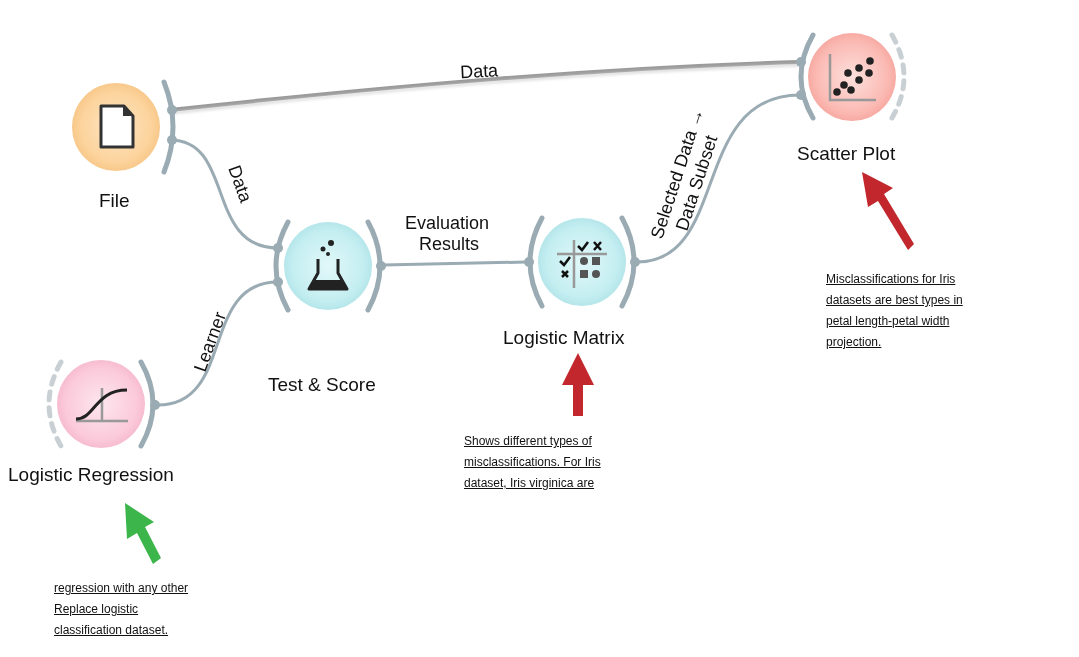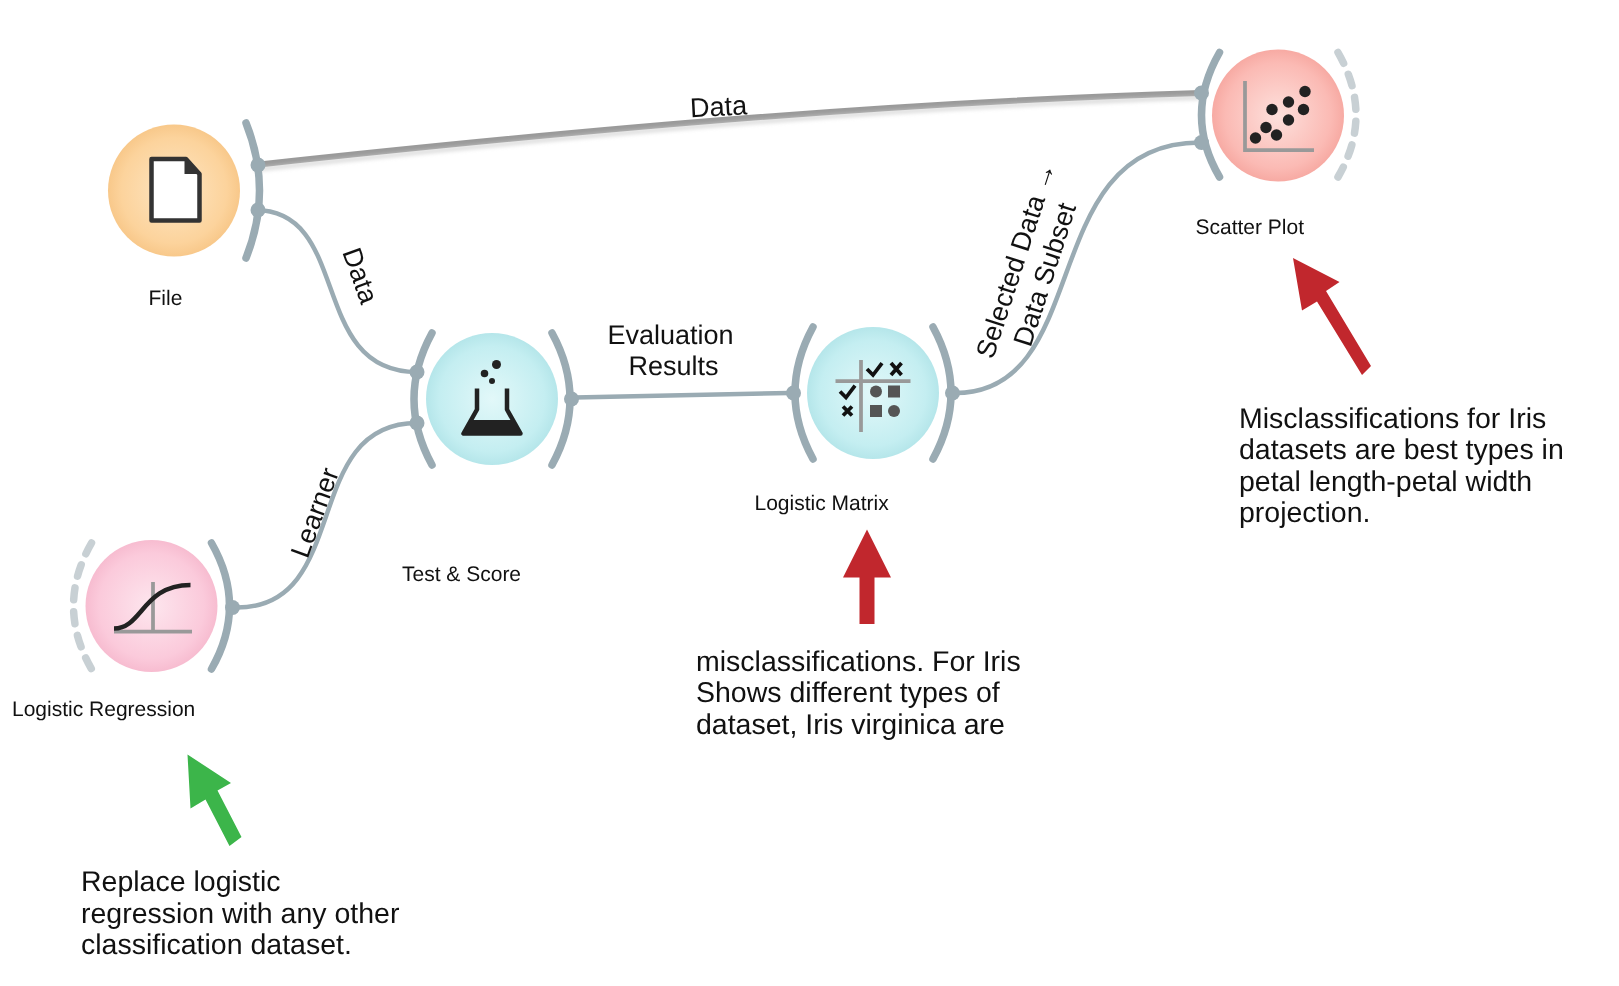--- a/index.html
+++ b/index.html
@@ -1,20 +1,20 @@
 <!DOCTYPE html>
 <html><head>
 <meta charset="utf-8">
 <style>
   html, body { margin: 0; padding: 0; background: #ffffff; }
   body { width: 1079px; height: 657px; position: relative; overflow: hidden;
          font-family: "Liberation Sans", sans-serif; color: #111; }
   #canvas { position: absolute; left: 0; top: 0; }
-  .label { position: absolute; font-size: 14px; color: #111; white-space: nowrap; }
-  .note  { position: absolute; font-size: 19px; line-height: 21px; color: #111; }
+  .label { position: absolute; font-size: 19px; color: #111; white-space: nowrap; }
+  .note  { position: absolute; font-size: 12px; line-height: 21px; color: #111; text-decoration: underline; }
   .note div { white-space: nowrap; }
   .link-label { font-family: "Liberation Sans", sans-serif; font-size: 18px; fill: #111; }
 </style>
 </head>
 <body>
 
 <svg id="canvas" width="1079" height="657" viewBox="0 0 1079 657">
   <defs>
     <radialGradient id="gFile" cx="50%" cy="50%" r="50%">
       <stop offset="0%" stop-color="#fde6c4"></stop>
@@ -153,21 +153,21 @@
 <div class="label" style="left:797px;top:143px;">Scatter Plot</div>
 <div class="label" style="left:8px;top:464px;">Logistic Regression</div>
 
 <div class="note" style="left:826px;top:269px;">
   <div>Misclassifications for Iris</div>
   <div>datasets are best types in</div>
   <div>petal length-petal width</div>
   <div>projection.</div>
 </div>
 <div class="note" style="left:464px;top:431px;">
+  <div>Shows different types of</div>
   <div>misclassifications. For Iris</div>
-  <div>Shows different types of</div>
   <div>dataset, Iris virginica are</div>
 </div>
 <div class="note" style="left:54px;top:578px;">
+  <div>regression with any other</div>
   <div>Replace logistic</div>
-  <div>regression with any other</div>
   <div>classification dataset.</div>
 </div>
 
 </body></html>

